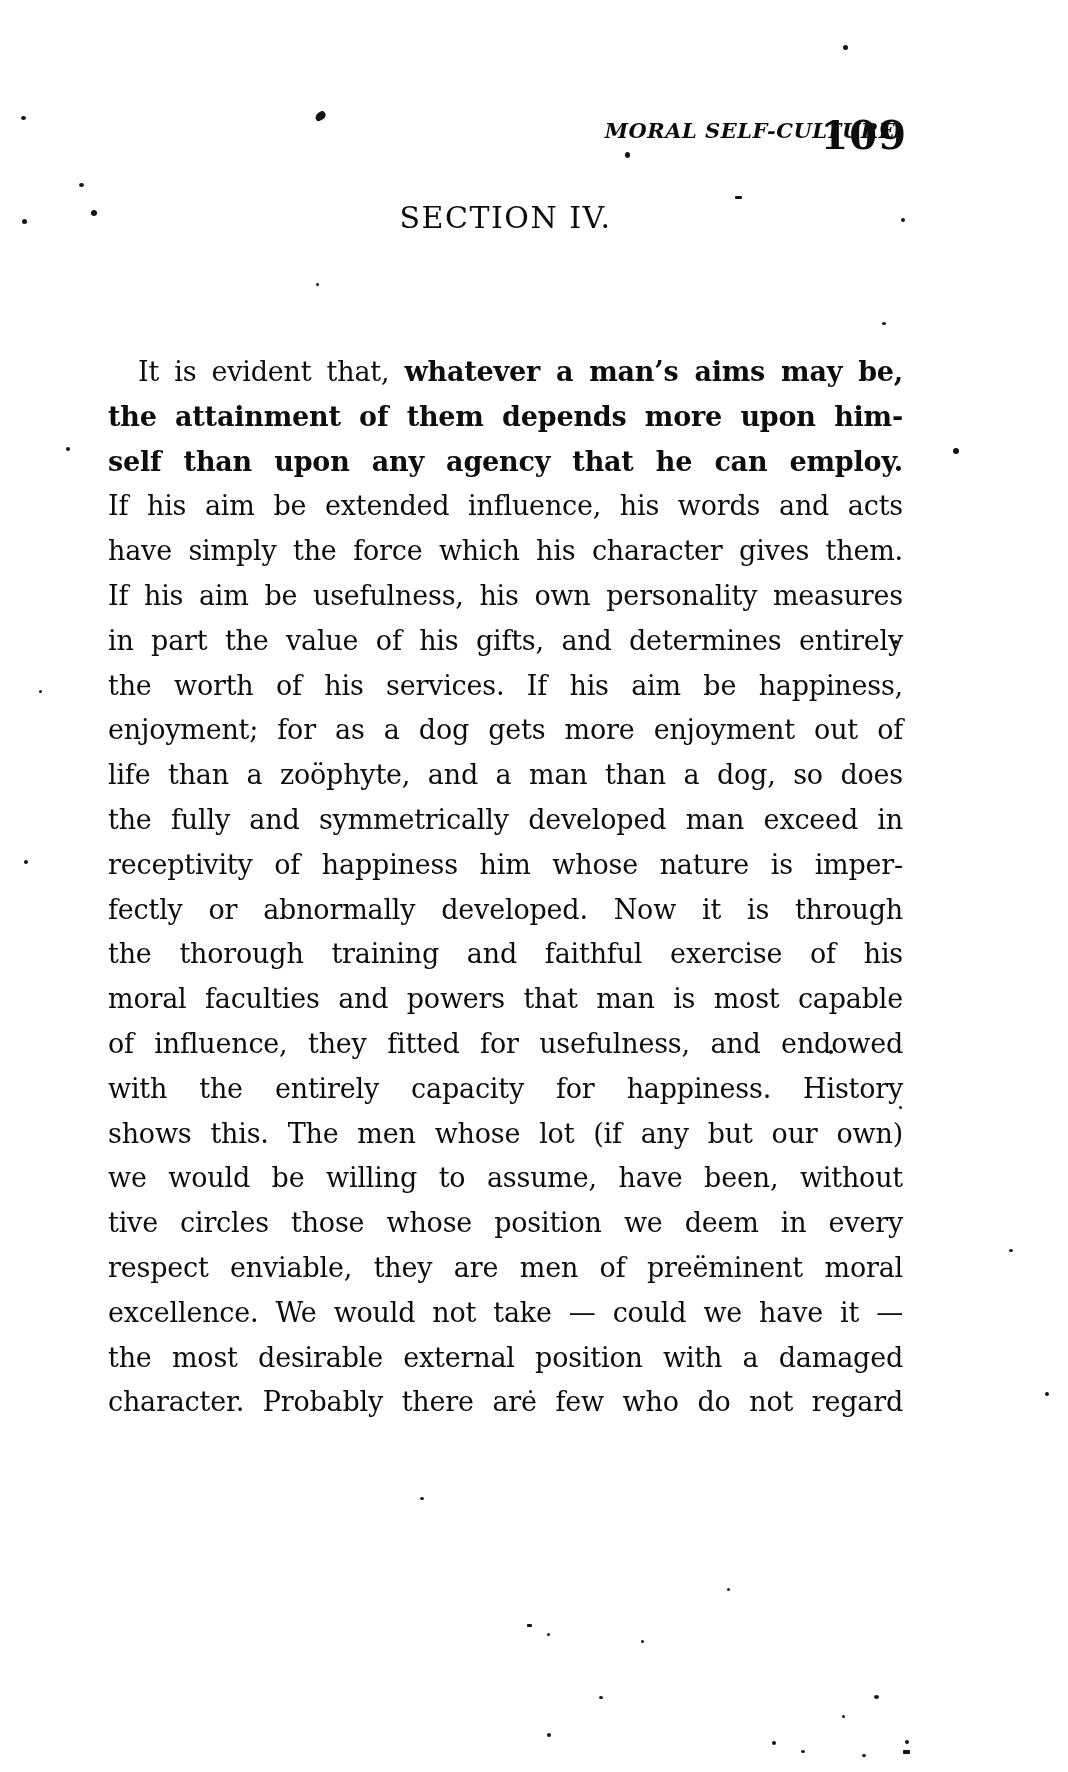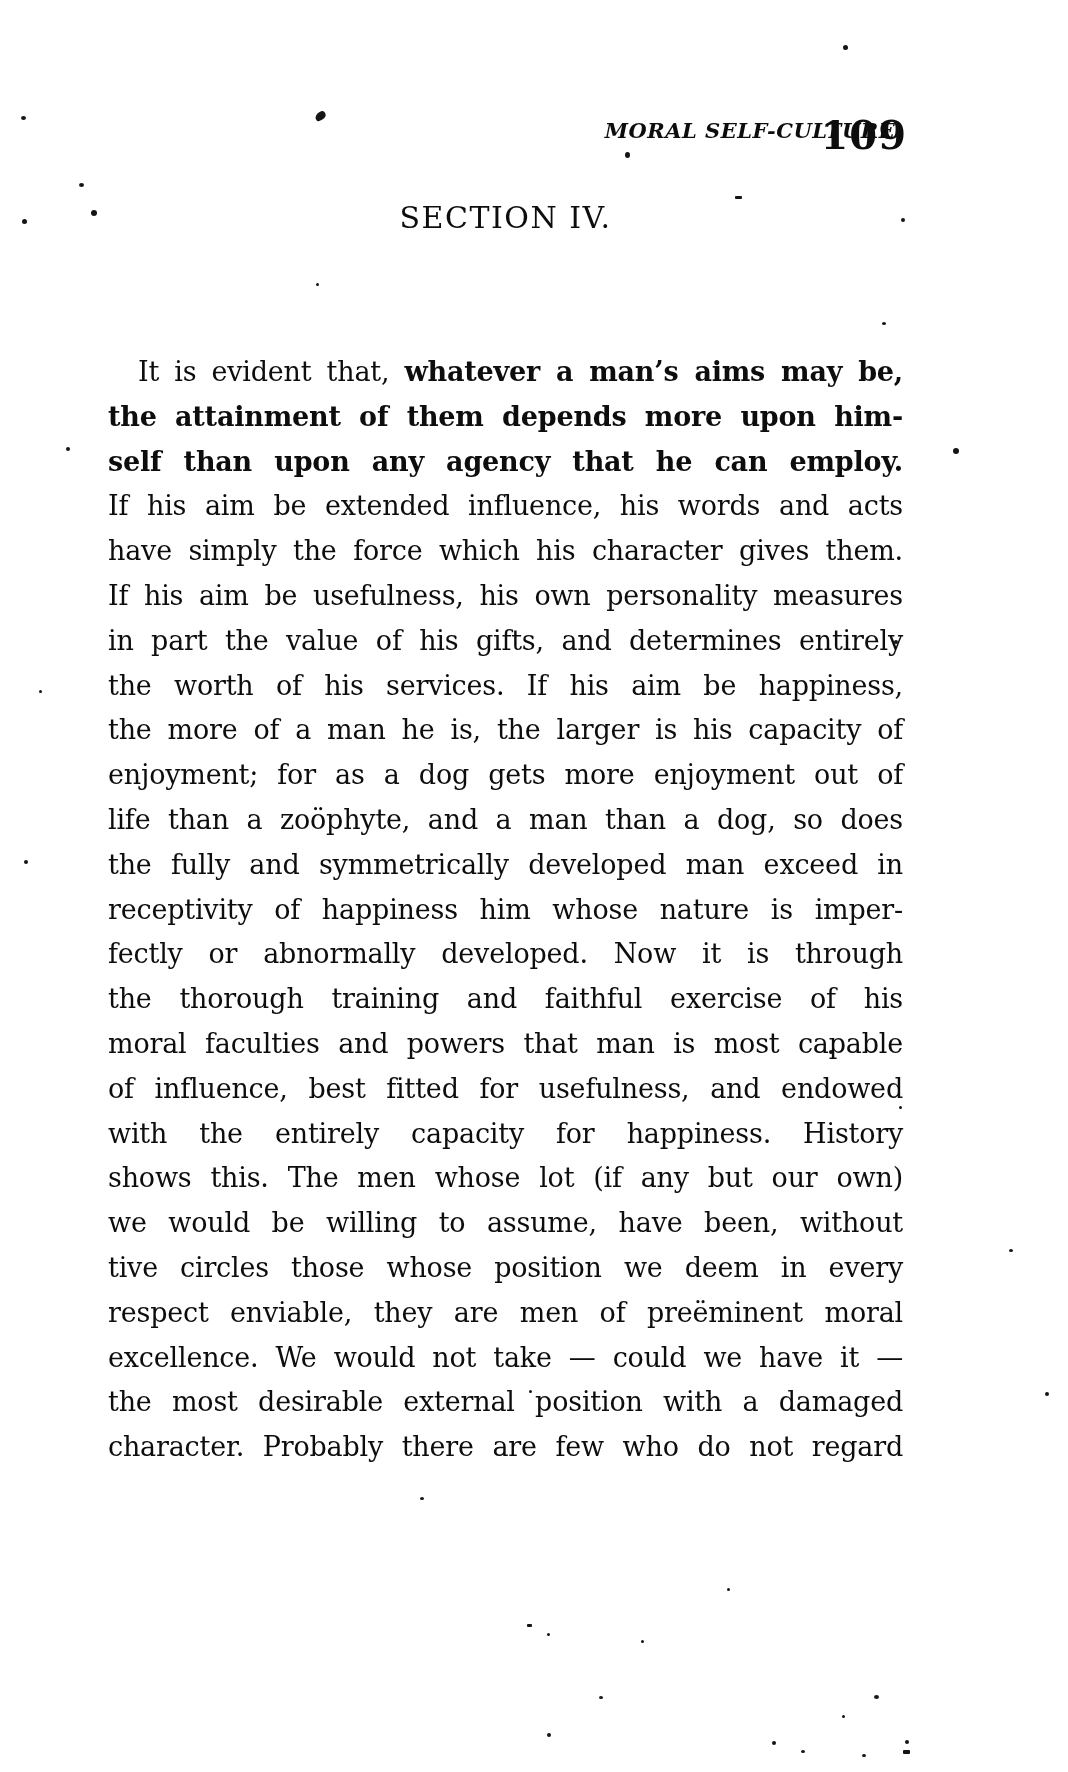--- a/index.html
+++ b/index.html
@@ -101,29 +101,28 @@
 
   <div class="body-text">
       <div class="body-line indent"><span>It is evident that, </span><span class="b">whatever a man’s aims may be,</span></div>
       <div class="body-line"><span class="b">the attainment of them depends more upon him-</span></div>
       <div class="body-line"><span class="b">self than upon any agency that he can employ.</span></div>
       <div class="body-line"><span>If his aim be extended influence, his words and acts</span></div>
       <div class="body-line"><span>have simply the force which his character gives them.</span></div>
       <div class="body-line"><span>If his aim be usefulness, his own personality measures</span></div>
       <div class="body-line"><span>in part the value of his gifts, and determines entirely</span></div>
       <div class="body-line"><span>the worth of his services. If his aim be happiness,</span></div>
-      <div class="body-line"><span>the more of a man he is, the larger is his capacity of</span></div>
       <div class="body-line"><span>enjoyment; for as a dog gets more enjoyment out of</span></div>
       <div class="body-line"><span>life than a zoöphyte, and a man than a dog, so does</span></div>
       <div class="body-line"><span>the fully and symmetrically developed man exceed in</span></div>
       <div class="body-line"><span>receptivity of happiness him whose nature is imper-</span></div>
       <div class="body-line"><span>fectly or abnormally developed. Now it is through</span></div>
       <div class="body-line"><span>the thorough training and faithful exercise of his</span></div>
       <div class="body-line"><span>moral faculties and powers that man is most capable</span></div>
-      <div class="body-line"><span>of influence, best fitted for usefulness, and endowed</span></div>
+      <div class="body-line"><span>of influence, they fitted for usefulness, and endowed</span></div>
       <div class="body-line"><span>with the entirely capacity for happiness. History</span></div>
       <div class="body-line"><span>shows this. The men whose lot (if any but our own)</span></div>
       <div class="body-line"><span>we would be willing to assume, have been, without</span></div>
       <div class="body-line"><span>tive circles those whose position we deem in every</span></div>
       <div class="body-line"><span>respect enviable, they are men of preëminent moral</span></div>
       <div class="body-line"><span>excellence. We would not take — could we have it —</span></div>
       <div class="body-line"><span>the most desirable external position with a damaged</span></div>
       <div class="body-line"><span>character. Probably there are few who do not regard</span></div>
     </div>
 

